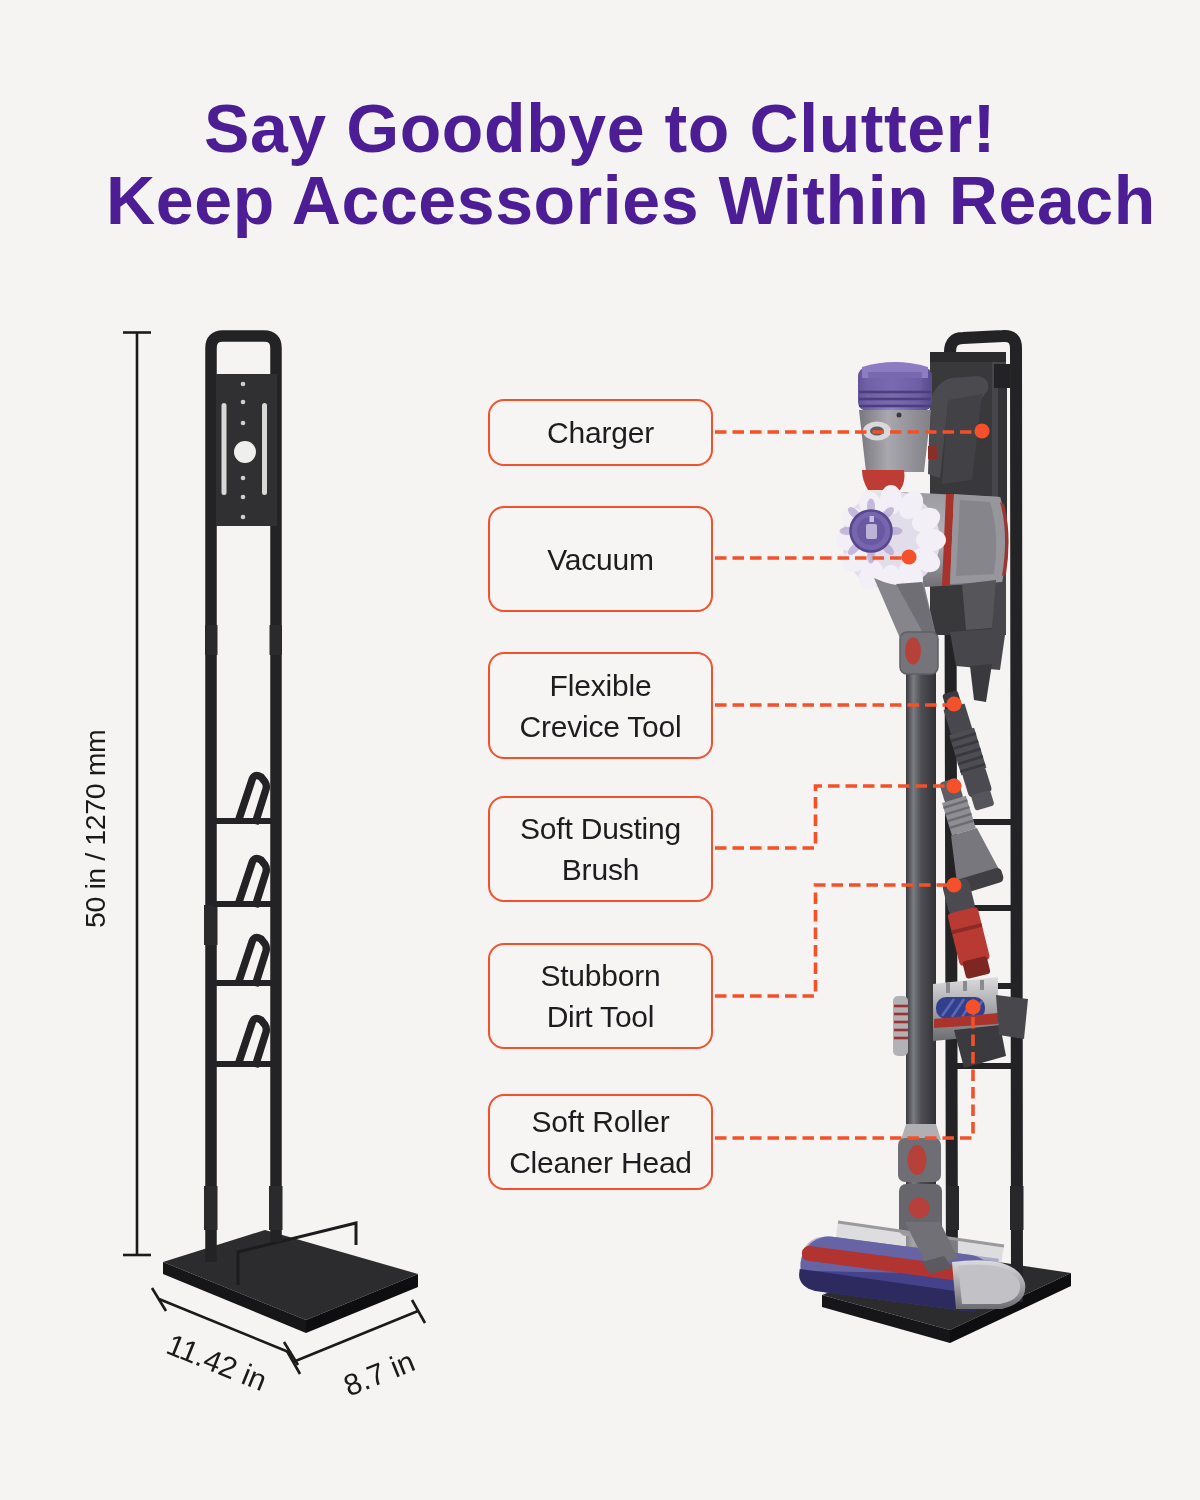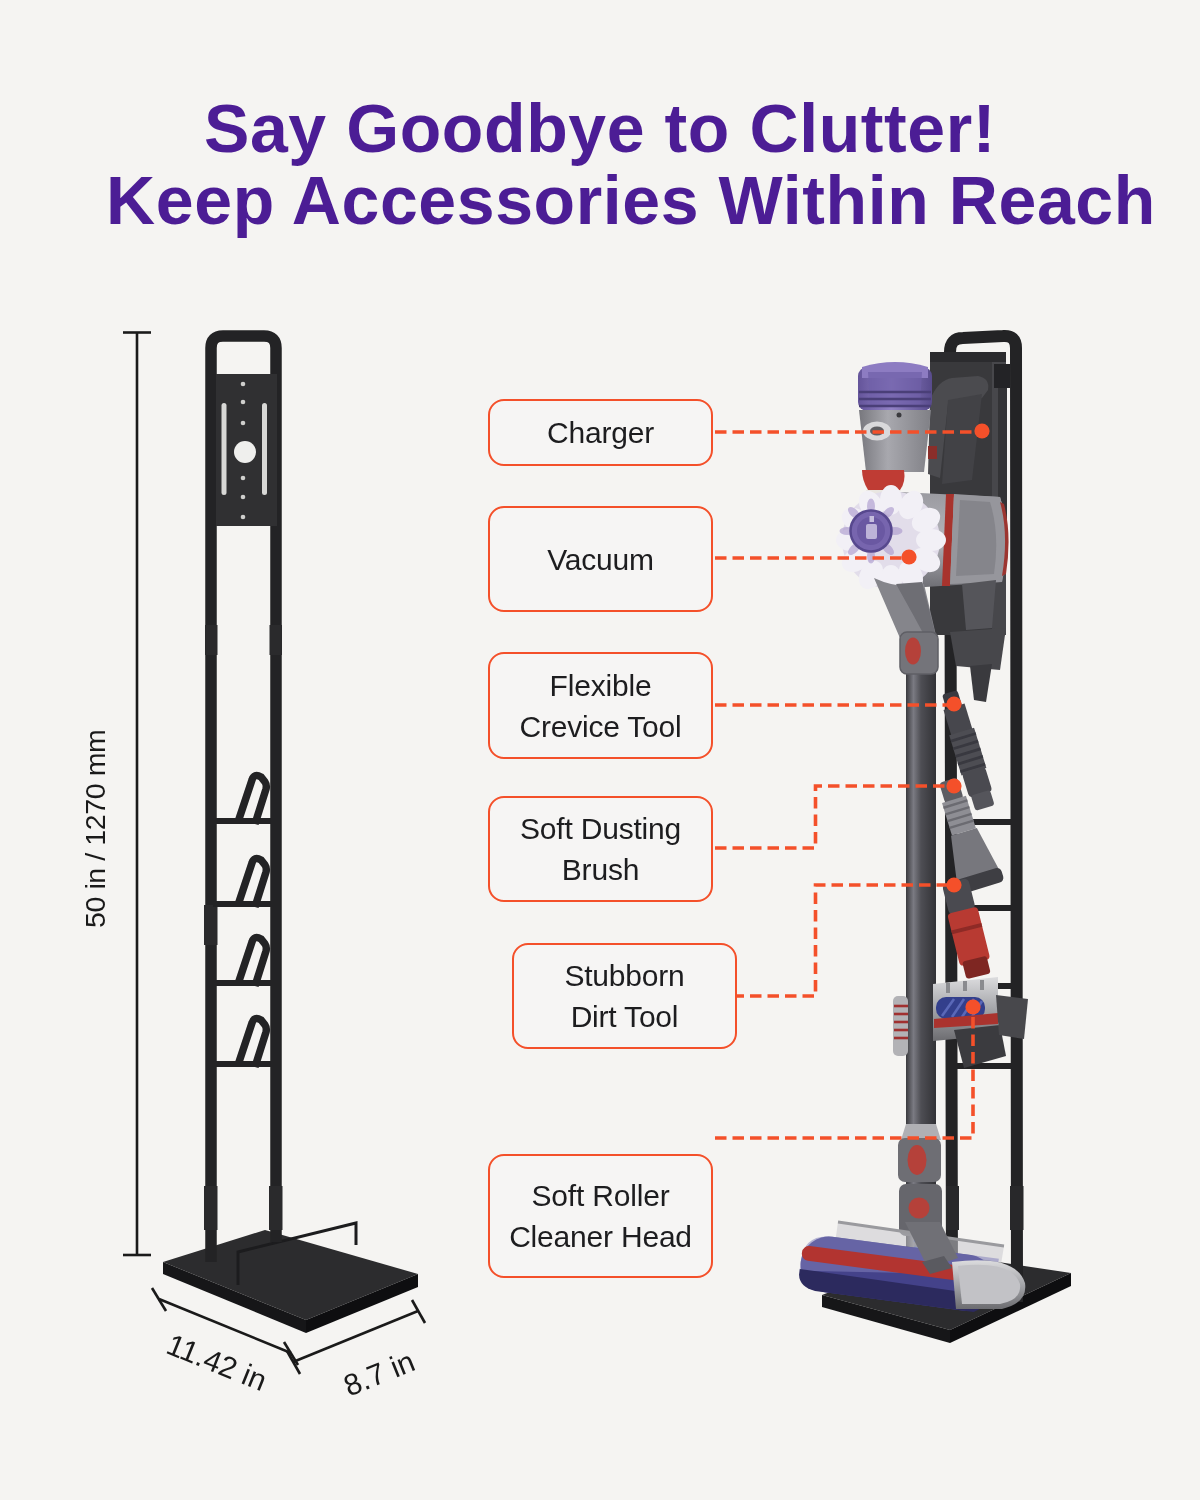--- a/index.html
+++ b/index.html
@@ -313,15 +313,15 @@
       <circle cx="954" cy="786" r="7.6"></circle>
       <circle cx="954" cy="885" r="7.6"></circle>
       <circle cx="973" cy="1007" r="7.6"></circle>
     </g>
   </svg>
 
   <div class="box" style="top:506px;height:106px;">Vacuum</div>
   <div class="box" style="top:399px;height:67px;">Charger</div>
   <div class="box" style="top:796px;height:106px;">Soft Dusting<br>Brush</div>
   <div class="box" style="top:652px;height:107px;">Flexible<br>Crevice Tool</div>
-  <div class="box" style="top:943px;height:106px;margin-left:24px;">Stubborn<br>Dirt Tool</div>
-  <div class="box" style="top:1154px;height:124px;">Soft Roller<br>Cleaner Head</div>
+  <div class="box" style="top:943px;height:106px;">Stubborn<br>Dirt Tool</div>
+  <div class="box" style="top:1094px;height:96px;">Soft Roller<br>Cleaner Head</div>
 </div>
 
 </body></html>

